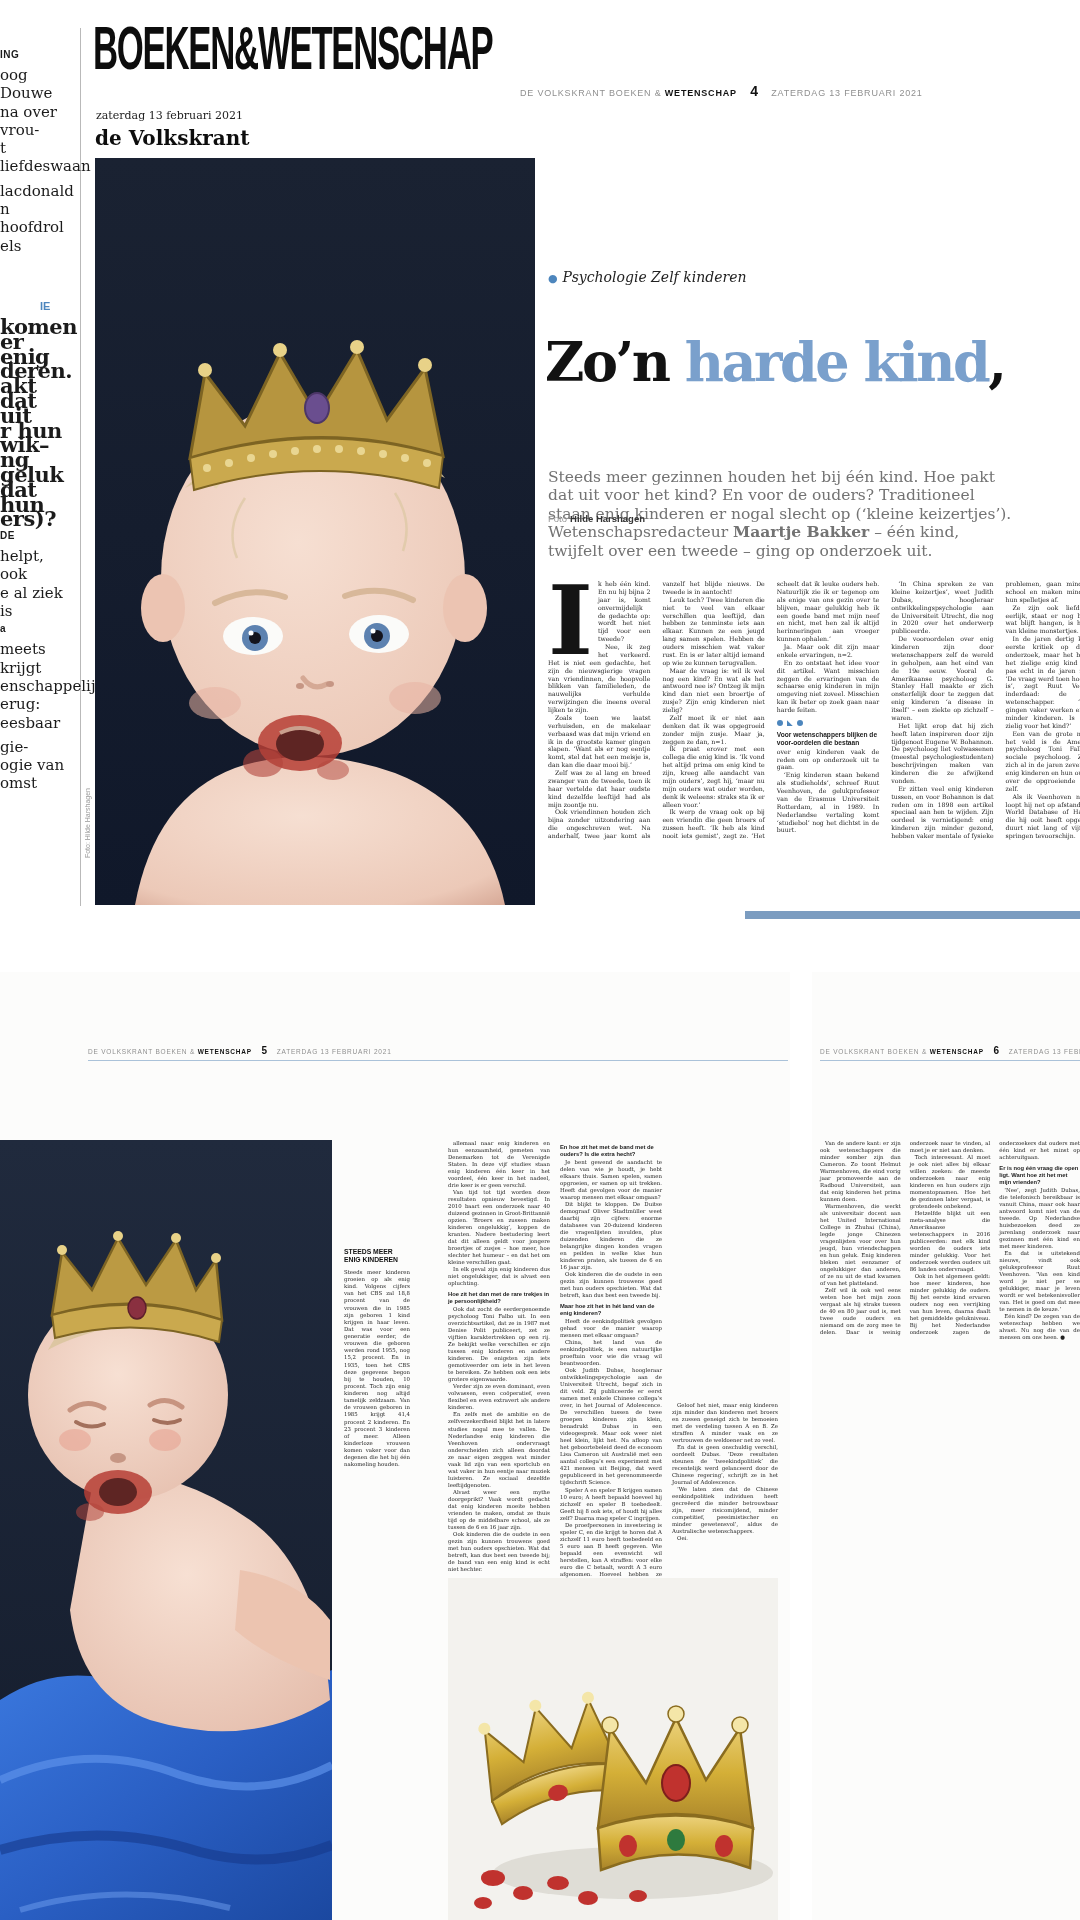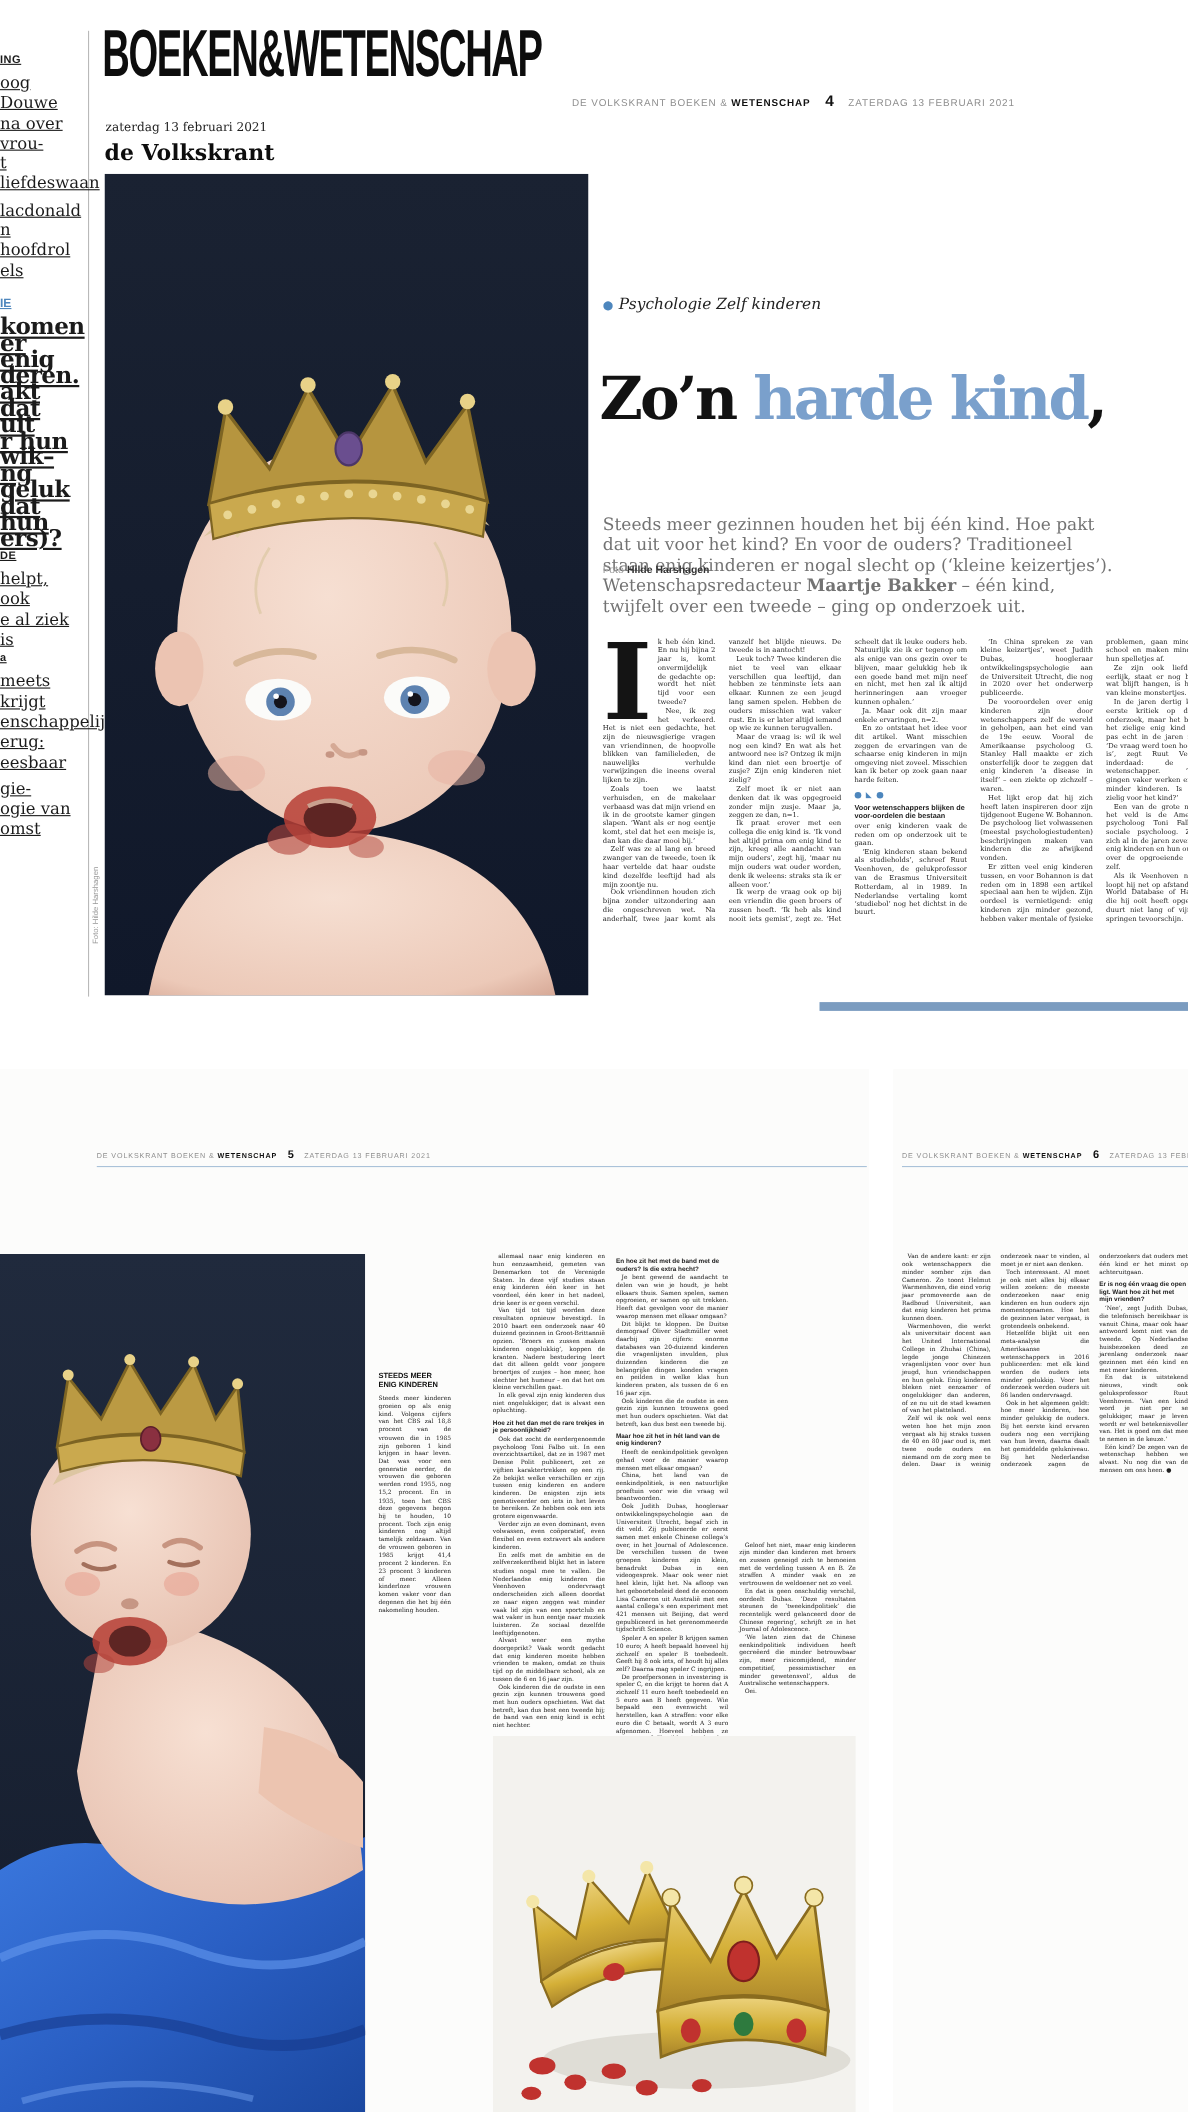--- a/index.html
+++ b/index.html
@@ -1,24 +1,24 @@
 <!DOCTYPE html>
 <html><head>
 <meta charset="utf-8">
 <style>
   html,body{margin:0;padding:0;background:#e9e9e9;}
   #canvas{position:relative;width:1080px;height:1920px;background:#ffffff;overflow:hidden;
           font-family:"Liberation Sans",sans-serif;color:#1c1c1c;}
   
   .vrule{position:absolute;left:80px;top:28px;width:1px;height:878px;background:#b9b9b9;}
   .sliver{position:absolute;left:0;top:46px;width:74px;}
-  .frag{white-space:pre-line;color:#1b1b1b;text-decoration:underline;}
+  .frag{white-space:pre-line;color:#1b1b1b;}
   .frag.serif{font:15px/1.22 "DejaVu Serif",serif;margin-top:6px;}
   .frag.tag{font:bold 10px/1 "Liberation Sans",sans-serif;letter-spacing:.5px;margin-top:4px;}
-  .frag.bluetag{font:bold 11px/1 "Liberation Sans",sans-serif;color:#4d86bd;margin-top:16px;}
+  .frag.bluetag{font:bold 11px/1 "Liberation Sans",sans-serif;color:#4d86bd;margin-top:46px;padding-left:40px;}
   .frag.display{font:bold 21px/14.8px "DejaVu Serif",serif;letter-spacing:-0.5px;margin-top:8px;}
   .g28{margin-top:28px;} .g38{margin-top:38px;} .g55{margin-top:55px;}
   .masthead-title{position:absolute;left:93px;top:18px;font:bold 56px/1 "Liberation Sans",sans-serif;
       letter-spacing:-2px;transform:scale(.62,1.08);transform-origin:left top;white-space:nowrap;color:#0d0d0d;}
   .masthead-date{position:absolute;left:96px;top:110px;font:11px/1 "DejaVu Serif",serif;color:#222;}
   .brand{position:absolute;left:95px;top:128px;font:bold 20px/1 "DejaVu Serif",serif;color:#0d0d0d;}
   .pageheader{position:absolute;top:84px;font:9px/1 "Liberation Sans",sans-serif;letter-spacing:.8px;color:#8f8f8f;white-space:nowrap;}
   .pageheader .sec{font-weight:bold;color:#111;}
   .pageheader .num{font:bold 14px/1 "Liberation Sans",sans-serif;color:#111;margin:0 10px;letter-spacing:0;}
   .ph4{left:520px;}

